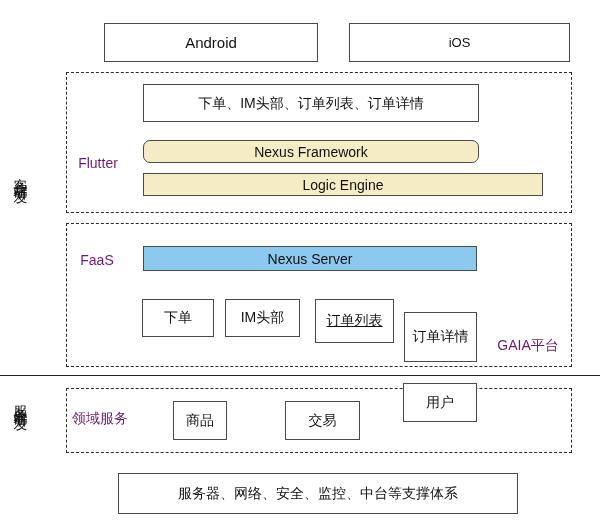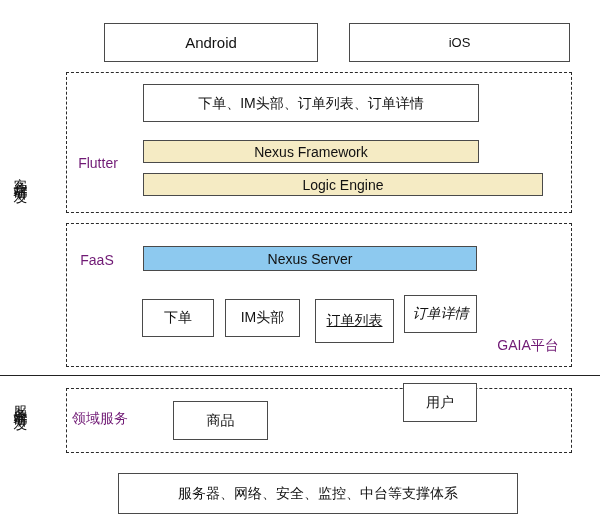--- a/index.html
+++ b/index.html
@@ -37,36 +37,37 @@
   <div class="abs solid-box" style="left:349px;top:23px;width:221px;height:39px;font-size:13px;">iOS</div>
 
   <div class="abs vert-label" style="left:14px;top:167px;">客户端研发</div>
   <div class="abs vert-label" style="left:14px;top:394px;">服务端研发</div>
 
   <div class="abs dashed-box" style="left:66px;top:72px;width:506px;height:141px;"></div>
   <div class="abs plain-label" style="left:70px;top:154px;width:56px;height:18px;">Flutter</div>
   <div class="abs solid-box two-line" style="left:143px;top:84px;width:336px;height:38px;">
     <span>下单、IM头部、订单列表、订单详情</span>
   </div>
-  <div class="abs solid-box fill-yellow" style="left:143px;top:140px;width:336px;height:23px;">Nexus Framework</div>
+  <div class="abs solid-box fill-yellow" style="left:143px;top:140px;width:336px;height:23px;border-radius:7px;">Nexus Framework</div>
   <div class="abs solid-box fill-yellow" style="left:143px;top:173px;width:400px;height:23px;">Logic Engine</div>
 
   <div class="abs dashed-box" style="left:66px;top:223px;width:506px;height:144px;"></div>
   <div class="abs plain-label" style="left:76px;top:251px;width:42px;height:18px;">FaaS</div>
   <div class="abs solid-box fill-blue" style="left:143px;top:246px;width:334px;height:25px;">Nexus Server</div>
 
   <div class="abs solid-box" style="left:225px;top:299px;width:75px;height:38px;">IM头部</div>
   <div class="abs solid-box" style="left:142px;top:299px;width:72px;height:38px;">下单</div>
   <div class="abs solid-box" style="left:315px;top:299px;width:79px;height:44px;text-decoration:underline;">订单列表</div>
-  <div class="abs solid-box" style="left:404px;top:295px;width:73px;height:38px;font-style:italic;">订单详情</div>
+  <div class="abs solid-box" style="left:404px;top:312px;width:73px;height:50px;">订单详情</div>
 
   <div class="abs plain-label" style="left:490px;top:337px;width:76px;height:18px;">GAIA平台</div>
 
   <div class="abs divider" style="left:0;top:375px;width:600px;height:0;"></div>
 
   <div class="abs dashed-box" style="left:66px;top:388px;width:506px;height:65px;"></div>
   <div class="abs plain-label" style="left:70px;top:410px;width:60px;height:18px;">领域服务</div>
-  <div class="abs solid-box" style="left:173px;top:401px;width:95px;height:39px;">商品</div>
+  <div class="abs solid-box" style="left:173px;top:401px;width:54px;height:39px;">商品</div>
+  <div class="abs solid-box" style="left:285px;top:401px;width:75px;height:39px;">交易</div>
   <div class="abs solid-box" style="left:403px;top:383px;width:74px;height:39px;">用户</div>
 
   <div class="abs solid-box" style="left:118px;top:473px;width:400px;height:41px;">服务器、网络、安全、监控、中台等支撑体系</div>
 
 </div>
 
 </body></html>

